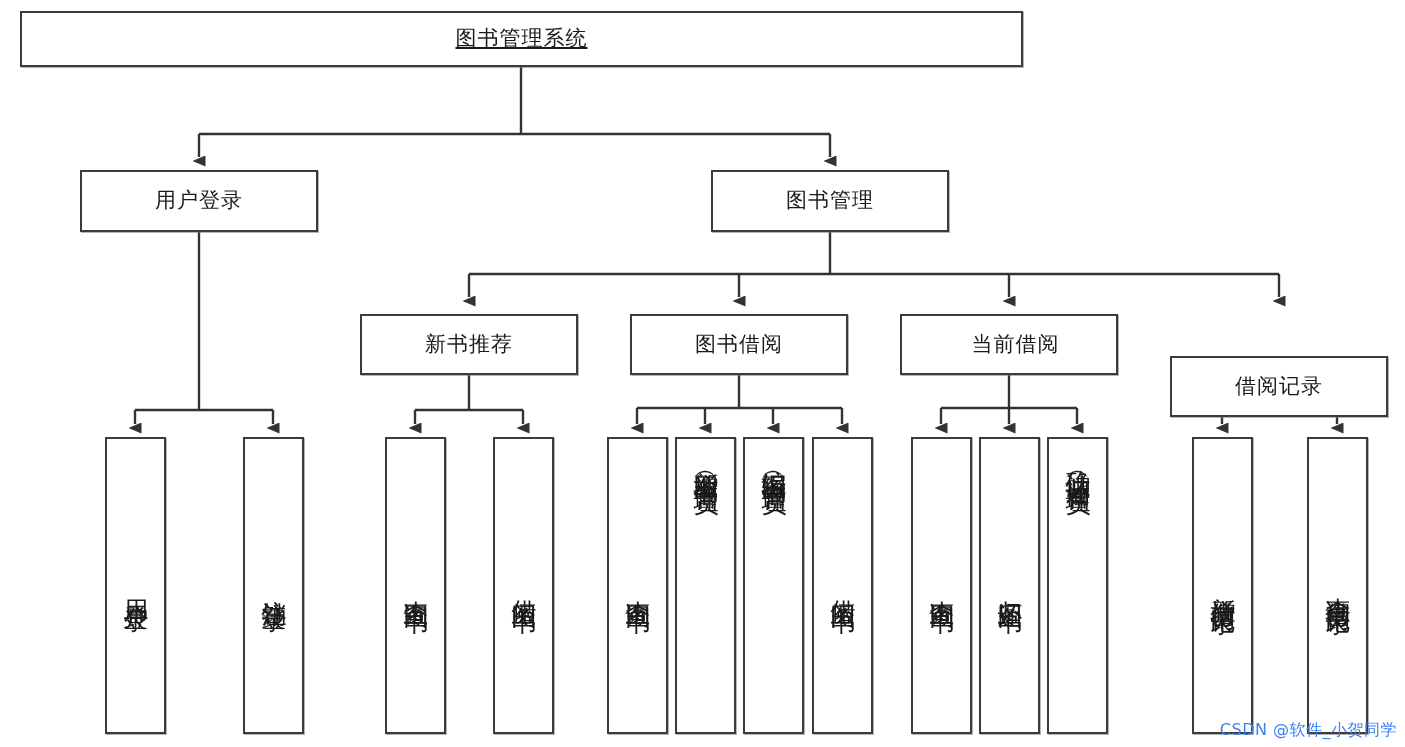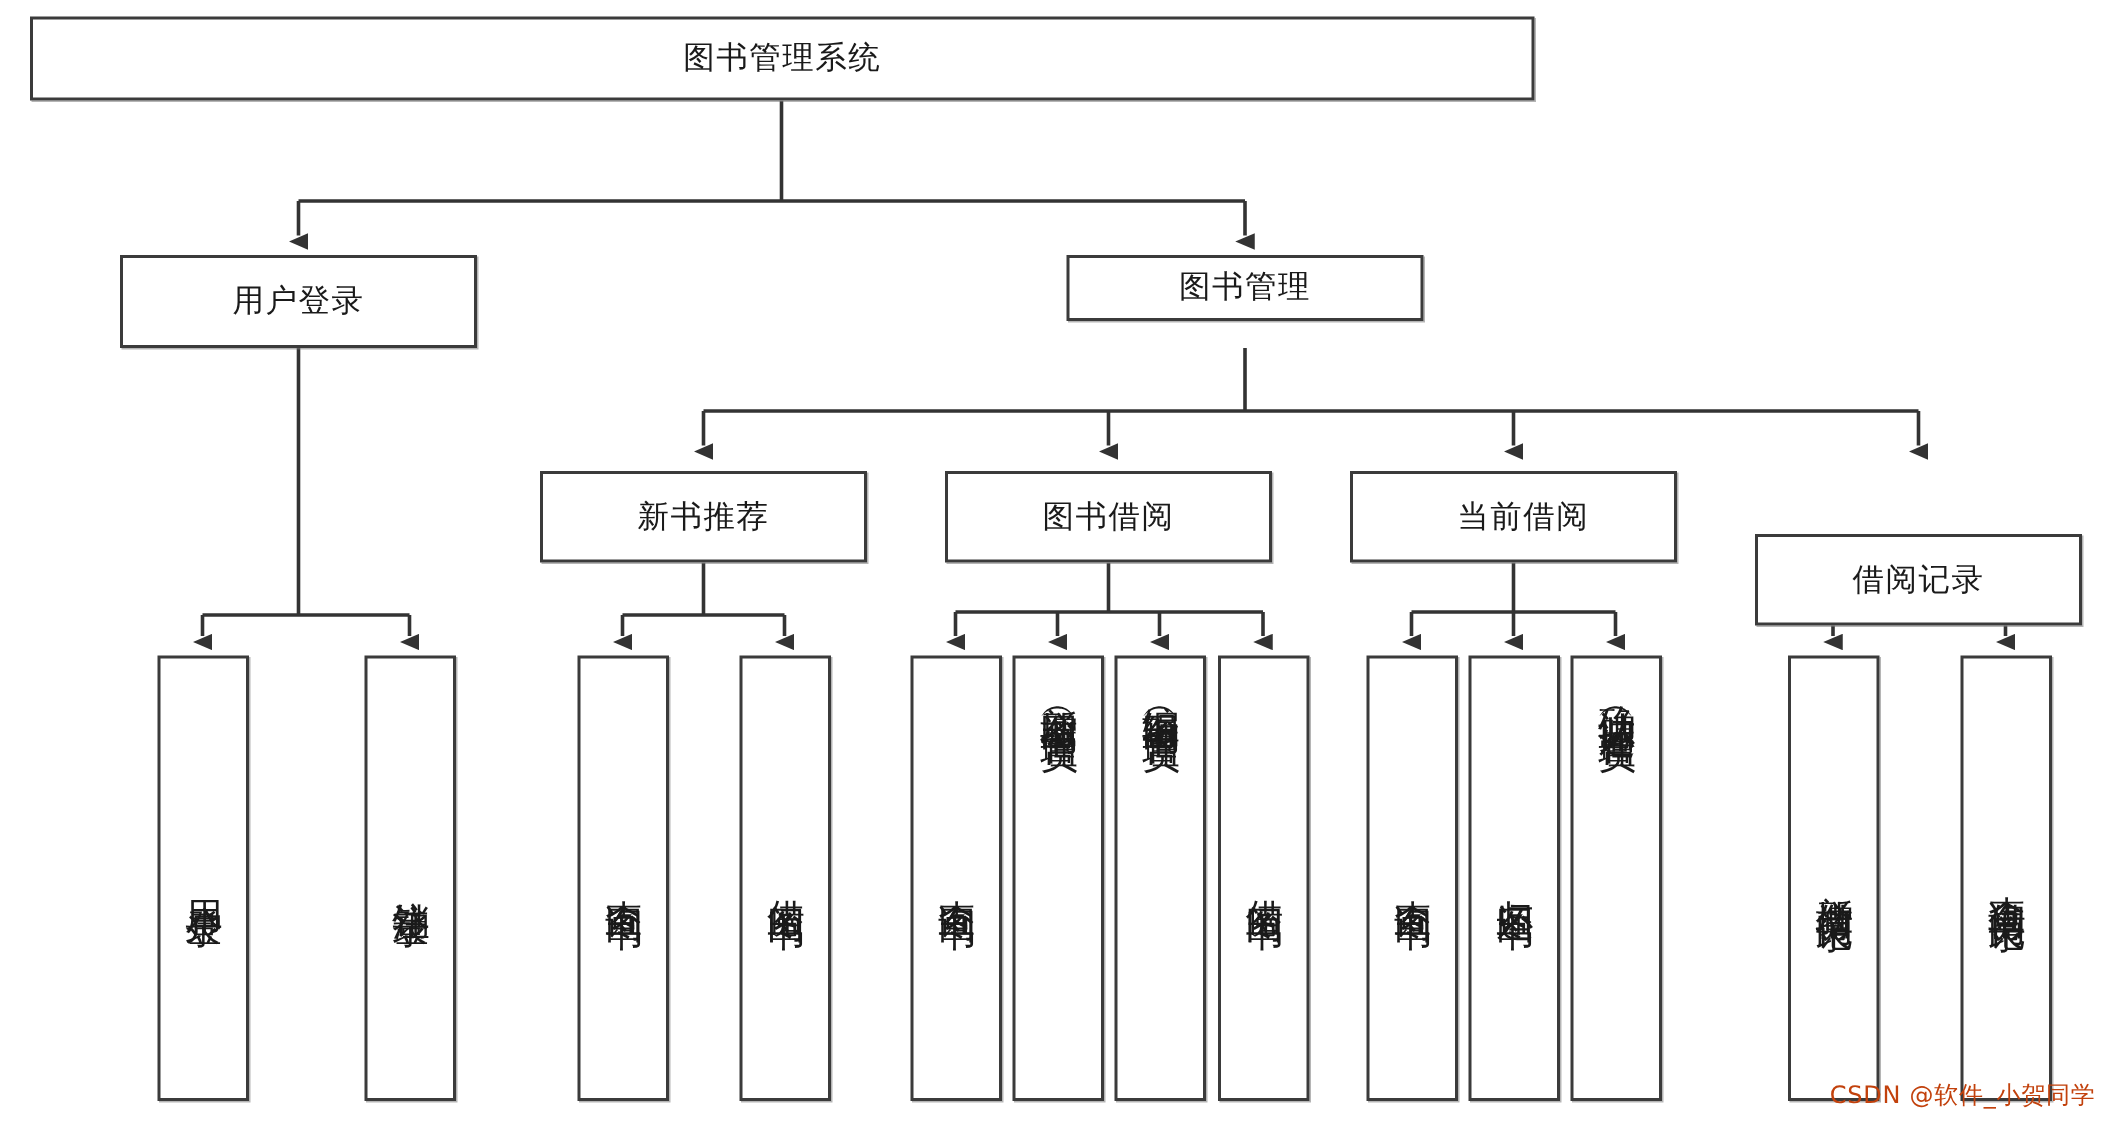--- a/index.html
+++ b/index.html
@@ -10,21 +10,21 @@
   .node{position:absolute;box-sizing:border-box;background:#ffffff;
         border:2px solid #3b3b3b;box-shadow:1px 1px 0 0 rgba(120,120,120,.55);
         display:flex;align-items:center;justify-content:center;color:#1a1a1a;}
   .node.h{font-size:21px;line-height:1.2;letter-spacing:1px;white-space:nowrap;}
   .node.leaf{align-items:flex-start;padding-top:12px;}
   .node.leaf .vtxt{
         writing-mode:vertical-rl;text-orientation:upright;
         font-size:25px;line-height:1.36;letter-spacing:3px;
         white-space:nowrap;color:#1a1a1a;display:block;}
   .node.leaf.mid{align-items:center;padding-top:0;}
-  #watermark{position:absolute;right:8px;bottom:6px;font-size:16px;color:#c2410c;
+  #watermark{position:absolute;right:8px;bottom:6px;font-size:16px;color:#3b82f6;
         letter-spacing:.5px;white-space:nowrap;}
 </style>
 </head>
 <body>
 
 <div id="canvas">
 
   <svg class="wires" viewBox="0 0 1405 747" xmlns="http://www.w3.org/2000/svg">
     <defs>
       <marker id="ah" markerWidth="11" markerHeight="13" refX="1.5" refY="6.5" orient="auto" markerUnits="userSpaceOnUse">
@@ -68,28 +68,28 @@
       <path d="M1009,408 L1009,424" marker-end="url(#ah)"></path>
       <path d="M1077,408 L1077,424" marker-end="url(#ah)"></path>
 
       <path d="M1279,375 L1279,408"></path>
       <path d="M1222,408 L1337,408"></path>
       <path d="M1222,408 L1222,424" marker-end="url(#ah)"></path>
       <path d="M1337,408 L1337,424" marker-end="url(#ah)"></path>
     </g>
   </svg>
 
-  <div class="node h" style="left:20px;top:11px;width:1003px;height:56px;">
+  <div class="node h" style="left:20px;top:11px;width:1003px;height:56px;text-decoration:underline;">
     <span>图书管理系统</span>
   </div>
 
   <div class="node h" style="left:80px;top:170px;width:238px;height:62px;">
     <span>用户登录</span>
   </div>
-  <div class="node h" style="left:711px;top:170px;width:238px;height:44px;">
+  <div class="node h" style="left:711px;top:170px;width:238px;height:62px;">
     <span>图书管理</span>
   </div>
 
   <div class="node h" style="left:630px;top:314px;width:218px;height:61px;">
     <span>图书借阅</span>
   </div>
   <div class="node h" style="left:360px;top:314px;width:218px;height:61px;">
     <span>新书推荐</span>
   </div>
   <div class="node h" style="left:900px;top:314px;width:218px;height:61px;padding-left:13px;">

